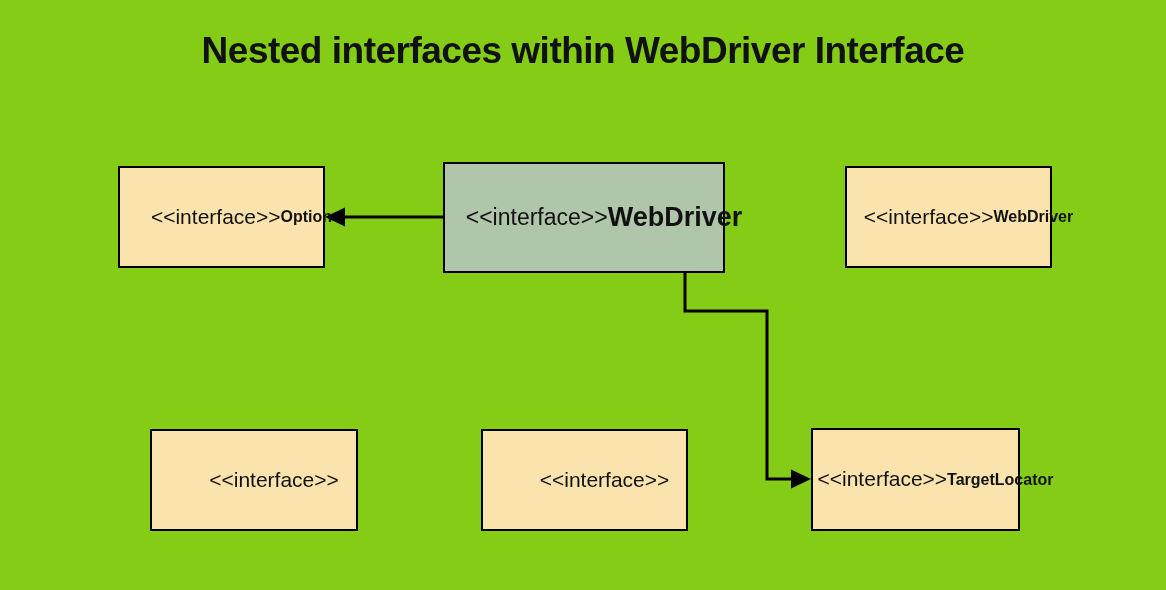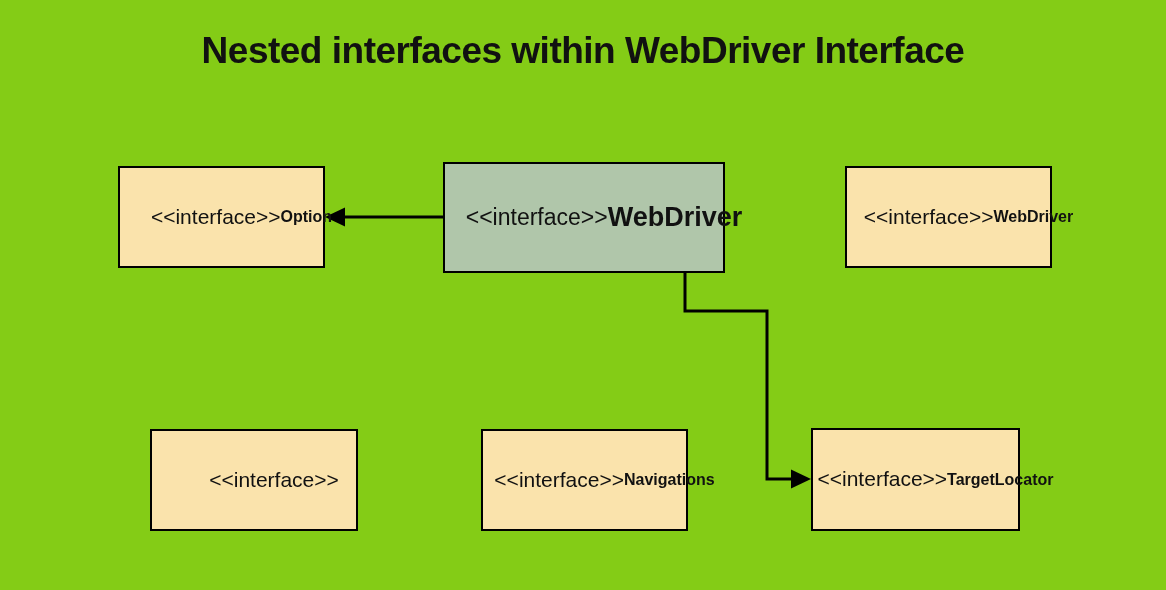--- a/index.html
+++ b/index.html
@@ -104,21 +104,20 @@
     <div class="stereotype">&lt;&lt;interface&gt;&gt;</div>
     <div class="node-name">WebDriver</div>
   </div>
 
   <div class="node node-yellow" id="node-window">
     <div class="stereotype">&lt;&lt;interface&gt;&gt;</div>
   </div>
 
   <div class="node node-yellow" id="node-navigations">
     <div class="stereotype">&lt;&lt;interface&gt;&gt;</div>
-    <div class="node-name">Navigations</div>
   </div>
 
   <div class="node node-yellow" id="node-targetlocator">
     <div class="stereotype">&lt;&lt;interface&gt;&gt;</div>
     <div class="node-name">TargetLocator</div>
   </div>
 
 </div>
 
 </body></html>

